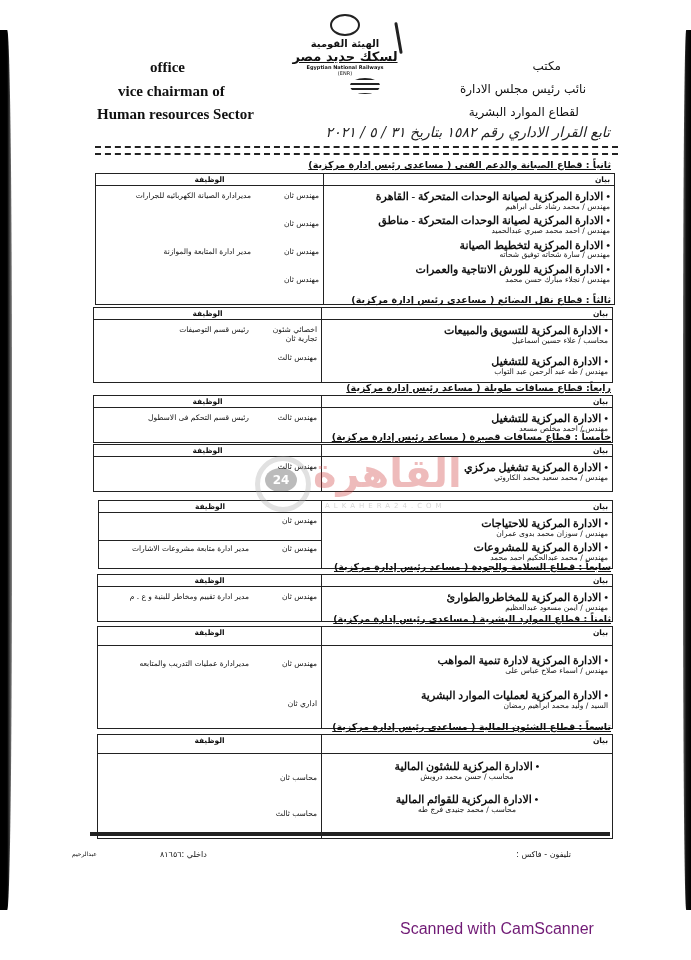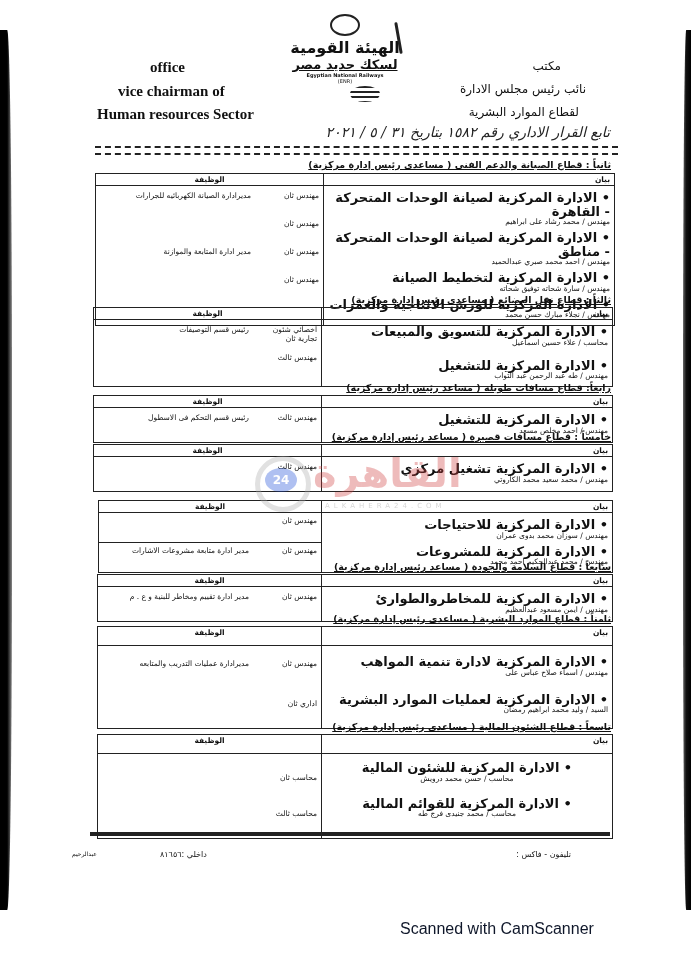--- a/index.html
+++ b/index.html
@@ -8,56 +8,56 @@
   .shadow-left { position:absolute; left:0; top:30px; width:12px; height:880px;
     background:linear-gradient(to right,#000 0,#000 60%,#888 100%); border-radius:0 40% 40% 0; }
   .shadow-right { position:absolute; right:0; top:30px; width:8px; height:880px;
     background:linear-gradient(to left,#000 0,#111 60%,#666 100%); border-radius:40% 0 0 40%; }
   .page { position:absolute; left:0; top:0; width:691px; height:960px; }
 
   .hdr-en { position:absolute; font-family:"Liberation Serif", serif; font-weight:bold; font-size:15px; }
   .hdr-ar { position:absolute; font-family:"DejaVu Sans", sans-serif; font-size:12px; direction:rtl; text-align:right; }
   .logo { position:absolute; left:290px; top:14px; width:110px; height:100px; text-align:center; }
   .logo .emblem { width:26px; height:18px; border:2px solid #222; border-radius:50%; margin:0 auto 2px; }
-  .logo .l1 { font-size:16px; font-weight:bold; direction:rtl; }
+  .logo .l1 { font-size:10px; font-weight:bold; direction:rtl; }
   .logo .l2 { font-size:13px; font-weight:bold; direction:rtl; text-decoration:underline; }
   .logo .l3 { font-size:5px; font-weight:bold; }
   .logo .l4 { font-size:5px; }
   .logo .waves { width:30px; height:16px; margin:2px 0 0 60px;
     background:repeating-linear-gradient(#222 0 2px, transparent 2px 5px); border-radius:50%; }
   .logo .mark { position:absolute; right:0; top:8px; width:3px; height:32px; background:#222; border-radius:2px; transform:rotate(-10deg); }
 
   .handwritten { position:absolute; left:170px; top:124px; width:440px; direction:rtl;
     font-family:"DejaVu Serif", serif; font-style:italic; font-size:14px; color:#222;text-align:right; }
   .dbl-rule { position:absolute; left:95px; top:146px; width:523px; height:5px;
     border-top:2px dashed #222; border-bottom:2px dashed #222; }
 
   .section-title { position:absolute; right:80px; direction:rtl; font-size:9.5px; font-weight:bold;
     text-decoration:underline; white-space:nowrap; }
   table.sec { position:absolute; border-collapse:collapse; direction:rtl; font-size:8px; }
   table.sec td, table.sec th { border:1.3px solid #222; padding:1px 4px; vertical-align:top; }
   table.sec th { font-weight:bold; font-size:7.5px; height:9px; }
   .col-bayan { width:282px; text-align:right; }
   .col-job { text-align:center; }
   .entry { margin:4px 0 5px; line-height:1.05; }
-  .entry .dept { font-weight:bold; font-size:13px; }
+  .entry .dept { font-weight:bold; font-size:11px;font-family:Liberation Serif, serif; }
   .entry .person { font-size:7.5px; }
   .job-row { display:flex; direction:rtl; justify-content:flex-start; gap:18px; font-size:7.5px; margin:4px 0 6px; min-height:22px; }
   .job-row .grade { width:50px; text-align:right; }
   .job-row .role { text-align:center; }
 
   .footer-rule { position:absolute; left:90px; top:832px; width:520px; height:4px; background:#222; }
   .footer { position:absolute; top:850px; font-size:8px; direction:rtl; }
   .watermark { position:absolute; left:255px; top:450px; width:190px; height:70px; opacity:0.35; pointer-events:none; }
   .watermark .clock { position:absolute; left:0; top:6px; width:46px; height:46px; border:5px solid #aaa; border-radius:50%; }
-  .watermark .num { position:absolute; left:10px; top:18px; width:32px; height:24px; background:#1d4ed8; border-radius:50%;
+  .watermark .num { position:absolute; left:10px; top:18px; width:32px; height:24px; background:#404040; border-radius:50%;
     color:#fff; font-size:12px; font-weight:bold; text-align:center; line-height:24px; }
   .watermark .brand { position:absolute; left:58px; top:0; font-size:40px; font-weight:bold; color:#d04040; direction:rtl; }
   .watermark .sub { position:absolute; left:70px; top:52px; font-size:7px; letter-spacing:4px; color:#888; }
-  .camscanner { position:absolute; left:400px; top:920px; font-family:"Liberation Sans", sans-serif; font-size:16px; color:#0f172a; }
+  .camscanner { position:absolute; left:400px; top:920px; font-family:"Liberation Sans", sans-serif; font-size:16px; color:#701a75; }
 </style>
 </head>
 <body>
 
 <div class="page">
   <div class="shadow-left"></div>
   <div class="shadow-right"></div>
 
   <div class="hdr-en" style="left:150px;top:59px;">office</div>
   <div class="hdr-en" style="left:118px;top:83px;">vice chairman of</div>

